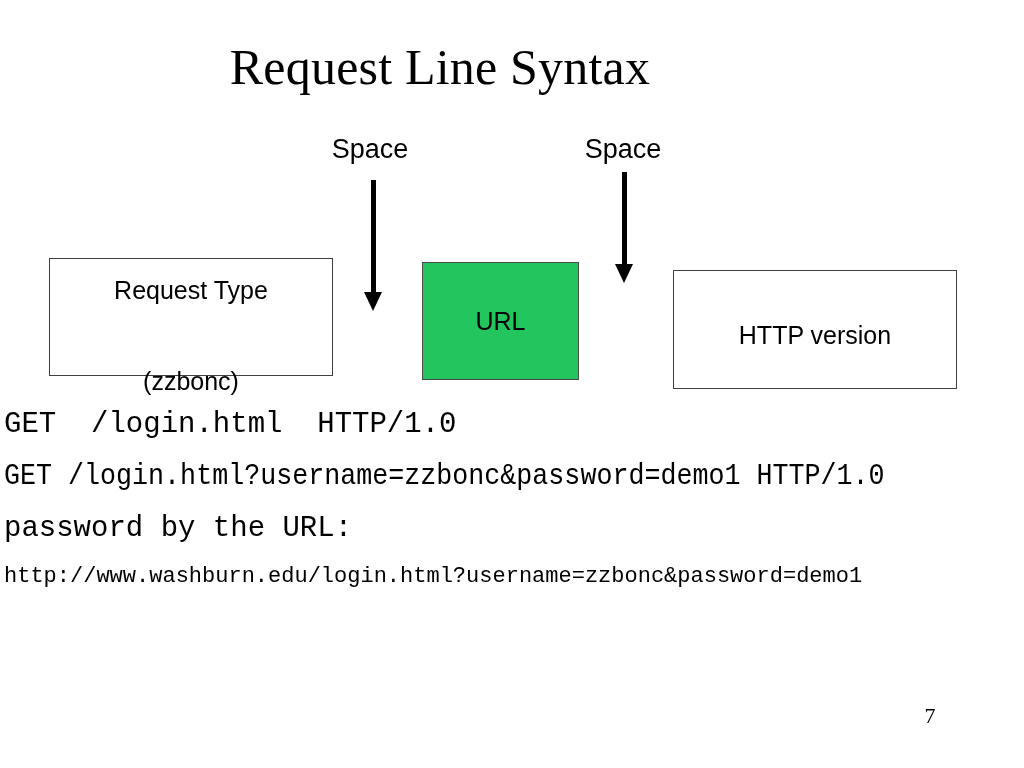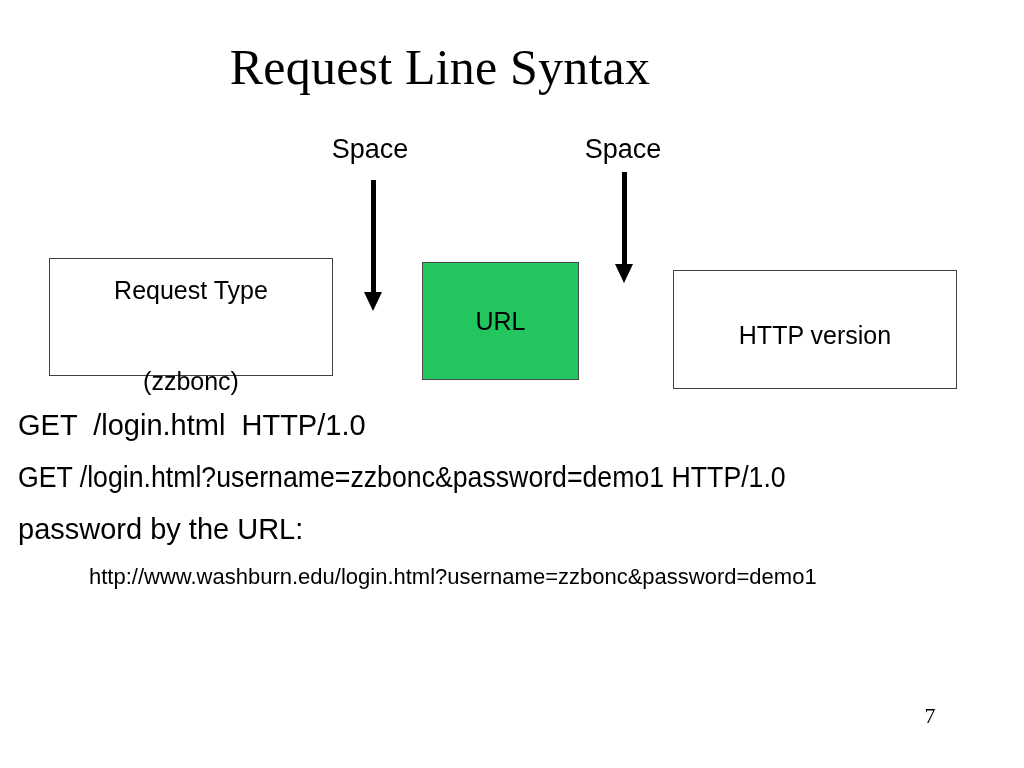--- a/index.html
+++ b/index.html
@@ -120,37 +120,36 @@
     width: 284px;
     height: 119px;
     justify-content: flex-start;
     padding-top: 49px;
     margin-left: 13px;
   }
 
   
   .body-text {
     position: absolute;
-    left: 18px;
+    left: 4px;
     top: 408px;
     width: 1005px;
-    font-family: Liberation Sans, sans-serif;
+    font-family: Liberation Mono, monospace;
     font-size: 29px;
   }
   .body-line {
     white-space: pre;
     margin: 0 0 18px 0;
     line-height: 34px;
   }
   .body-line.condensed {
     transform: scaleX(0.92);
     transform-origin: left center;
   }
   .body-line.indented {
-    margin-left: 71px;
     font-size: 22px;
     line-height: 26px;
     margin-top: 10px;
   }
 
   
   .page-number {
     position: absolute;
     left: 900px;
     top: 703px;

